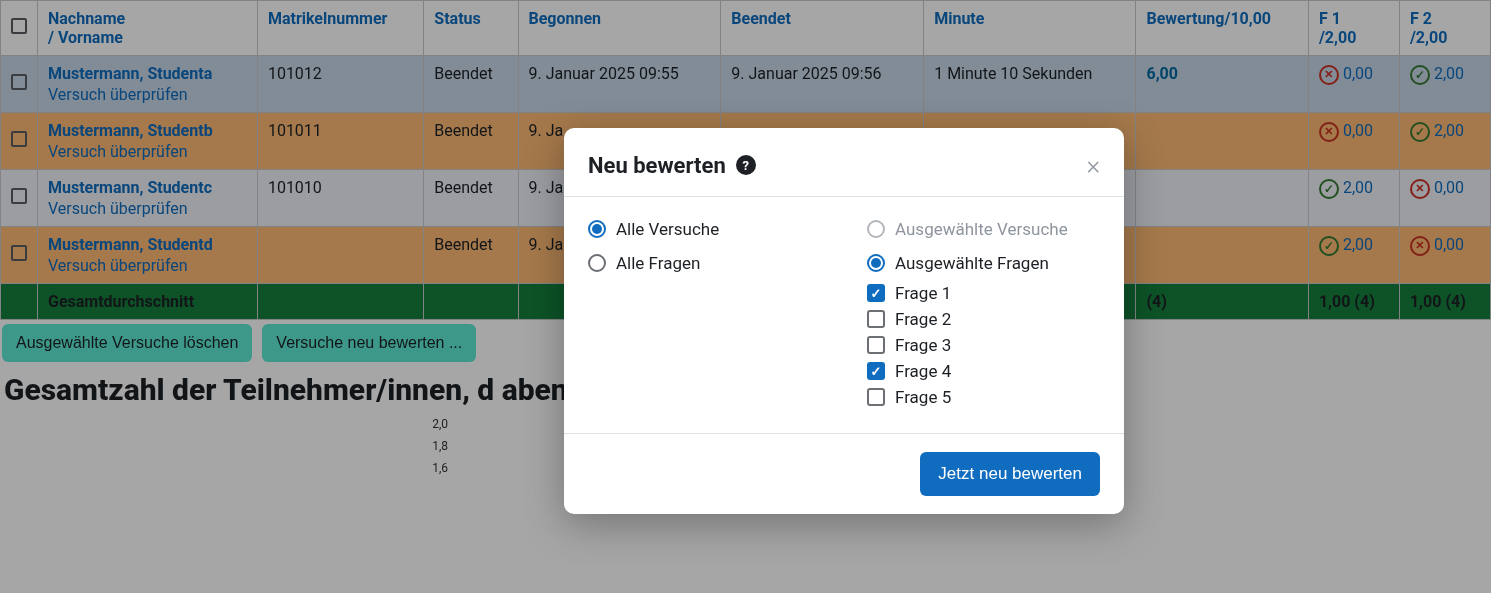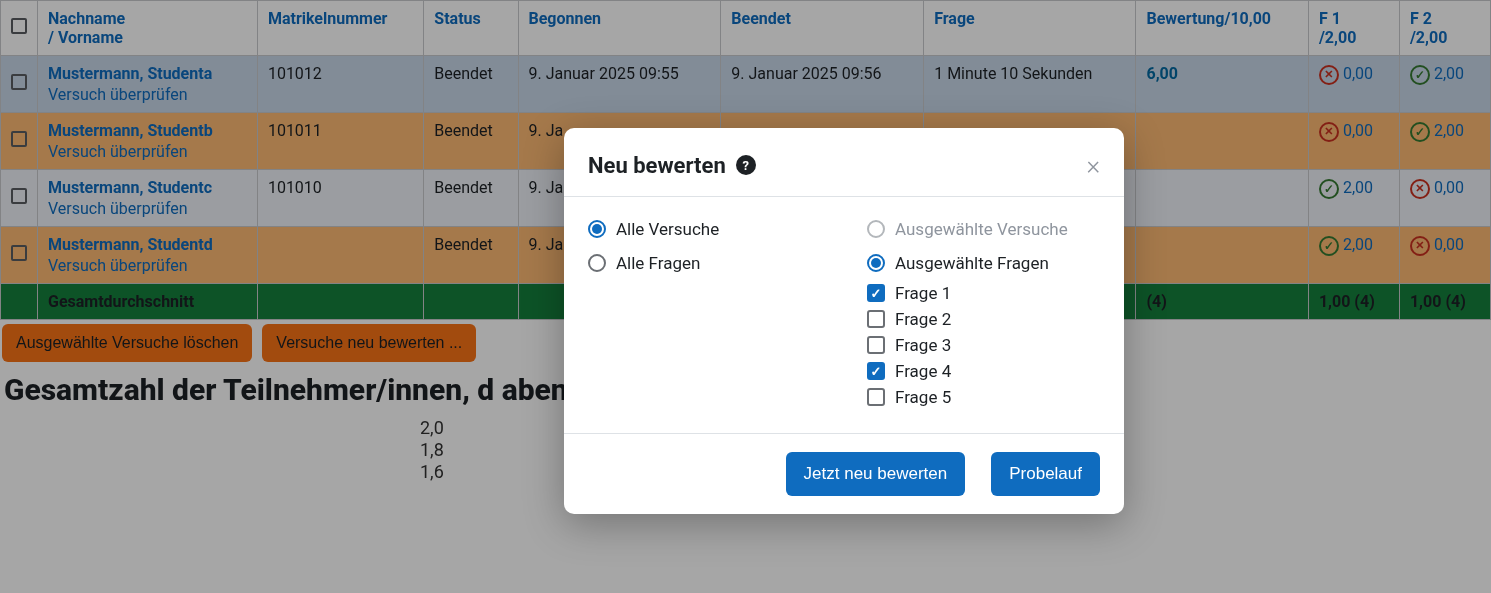--- a/index.html
+++ b/index.html
@@ -25,28 +25,28 @@
 .icon-circle { display: inline-flex; width: 20px; height: 20px; border: 2px solid; border-radius: 50%; align-items: center; justify-content: center; vertical-align: middle; margin-right: 4px; }
 .icon-correct { border-color: #357a32; color: #357a32; }
 .icon-wrong { border-color: #ca3120; color: #ca3120; }
 .icon-correct::before { content: "✓"; font-size: 12px; font-weight: bold; }
 .icon-wrong::before { content: "✕"; font-size: 11px; font-weight: bold; }
 .avg-row td { font-weight: 700; background: #15803d; }
 .status-black { color: #1d2125; }
 
 
 .btn-row { margin: 4px 0 10px 2px; }
-.btn-secondary { background: #f97316; border: none; border-radius: 6px; padding: 10px 14px; font-size: 16px; color: #1d2125; margin-right: 6px; cursor: pointer; }
+.btn-secondary { background: #5eead4; border: none; border-radius: 6px; padding: 10px 14px; font-size: 16px; color: #1d2125; margin-right: 6px; cursor: pointer; }
 
 
 h2 { font-size: 30px; font-weight: 800; margin: 6px 0 10px 4px; }
 
 
 .chart-wrap { position: relative; margin-left: 420px; width: 700px; height: 60px; }
-.ylabels { position: absolute; left: 0; top: 0; font-size: 18px; color: #333; text-align: left; width: 28px; }
+.ylabels { position: absolute; left: 0; top: 0; font-size: 12px; color: #333; text-align: right; width: 28px; }
 .ylabels div { height: 22px; }
 .bar { position: absolute; width: 22px; background: #7b2d6c; bottom: 0; }
 
 
 .modal { position: absolute; left: 564px; top: 128px; width: 560px; background: #fff; border-radius: 10px; z-index: 20; box-shadow: 0 10px 40px rgba(0,0,0,0.3); }
 .modal-header { padding: 24px 24px 18px 24px; display: flex; align-items: center; border-bottom: 1px solid #dee2e6; }
 .modal-title { font-size: 22px; font-weight: 700; flex: 0 0 auto; }
 .help-badge { width: 20px; height: 20px; border-radius: 50%; background: #1d2125; color: #fff; display: inline-flex; align-items: center; justify-content: center; font-size: 13px; font-weight: 700; margin-left: 10px; }
 .close-x { margin-left: auto; color: #8f959e; font-size: 26px; font-weight: 300; cursor: pointer; line-height: 1; }
 .modal-body { padding: 22px 24px 20px 24px; display: flex; gap: 46px; border-bottom: 1px solid #dee2e6; }
@@ -70,21 +70,21 @@
 
 <table>
 <thead>
 <tr>
   <th class="checkbox-cell"><span class="checkbox"></span></th>
   <th><a><span>Nachname</span><br><span>/ Vorname</span></a></th>
   <th><a>Matrikelnummer</a></th>
   <th><a>Status</a></th>
   <th><a>Begonnen</a></th>
   <th><a>Beendet</a></th>
-  <th><a>Frage</a></th>
+  <th><a>Minute</a></th>
   <th><a>Bewertung/10,00</a></th>
   <th><a><span>F 1</span><br><span>/2,00</span></a></th>
   <th><a><span>F 2</span><br><span>/2,00</span></a></th>
 </tr>
 </thead>
 <tbody id="rows">
       <tr class="selected">
         <td class="checkbox-cell"><span class="checkbox"></span></td>
         <td><a class="name-link">Mustermann, Studenta</a><a class="review-link">Versuch überprüfen</a></td>
         <td class="status-black">101012</td>
@@ -215,15 +215,14 @@
           </div>
           <div class="check-row">
             <span class="check"></span>
             <span>Frage 5</span>
           </div>
         </div>
     </div>
   </div>
   <div class="modal-footer">
     <button class="btn-primary">Jetzt neu bewerten</button>
-    <button class="btn-primary">Probelauf</button>
   </div>
 </div>
 
 </body></html>

